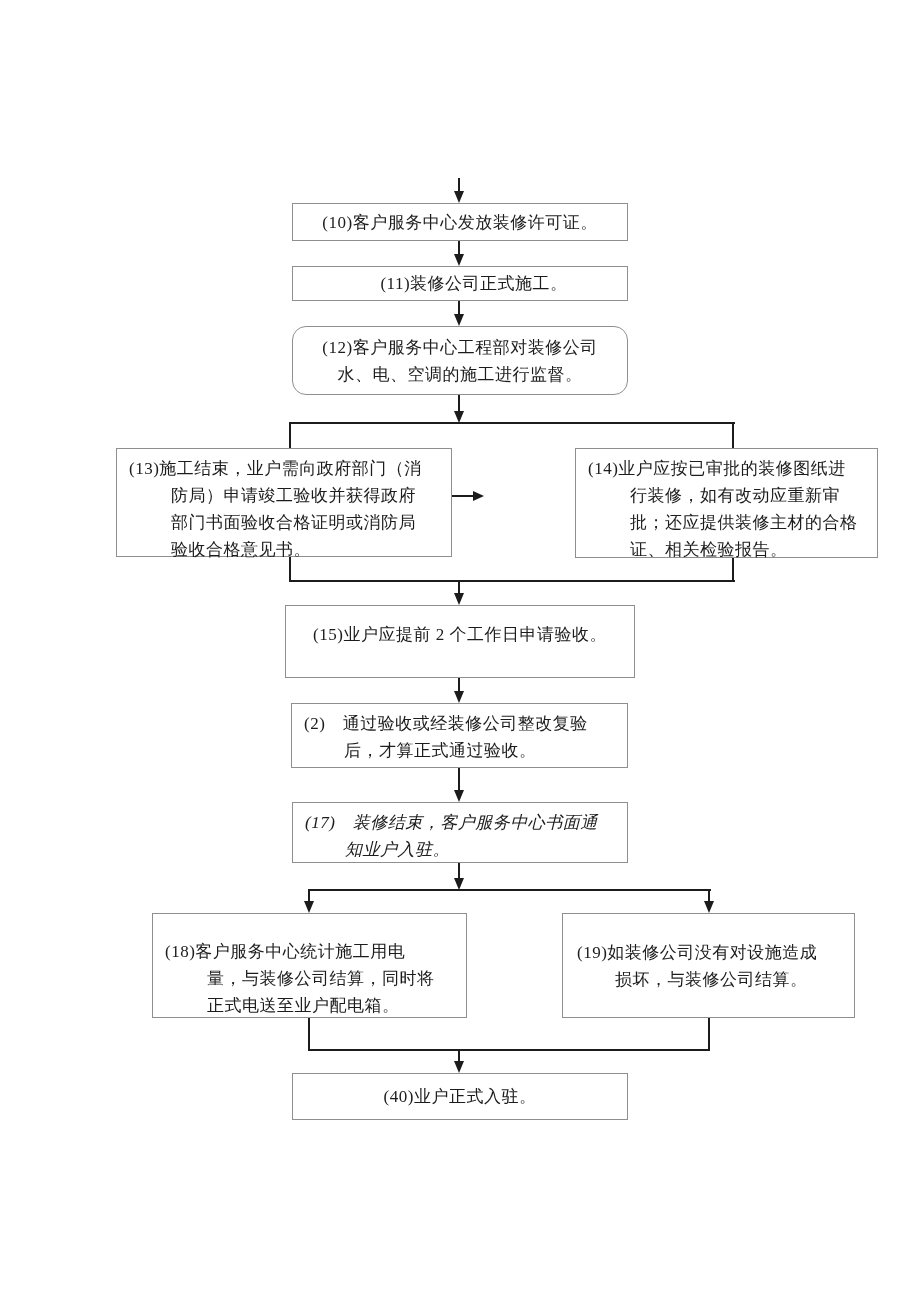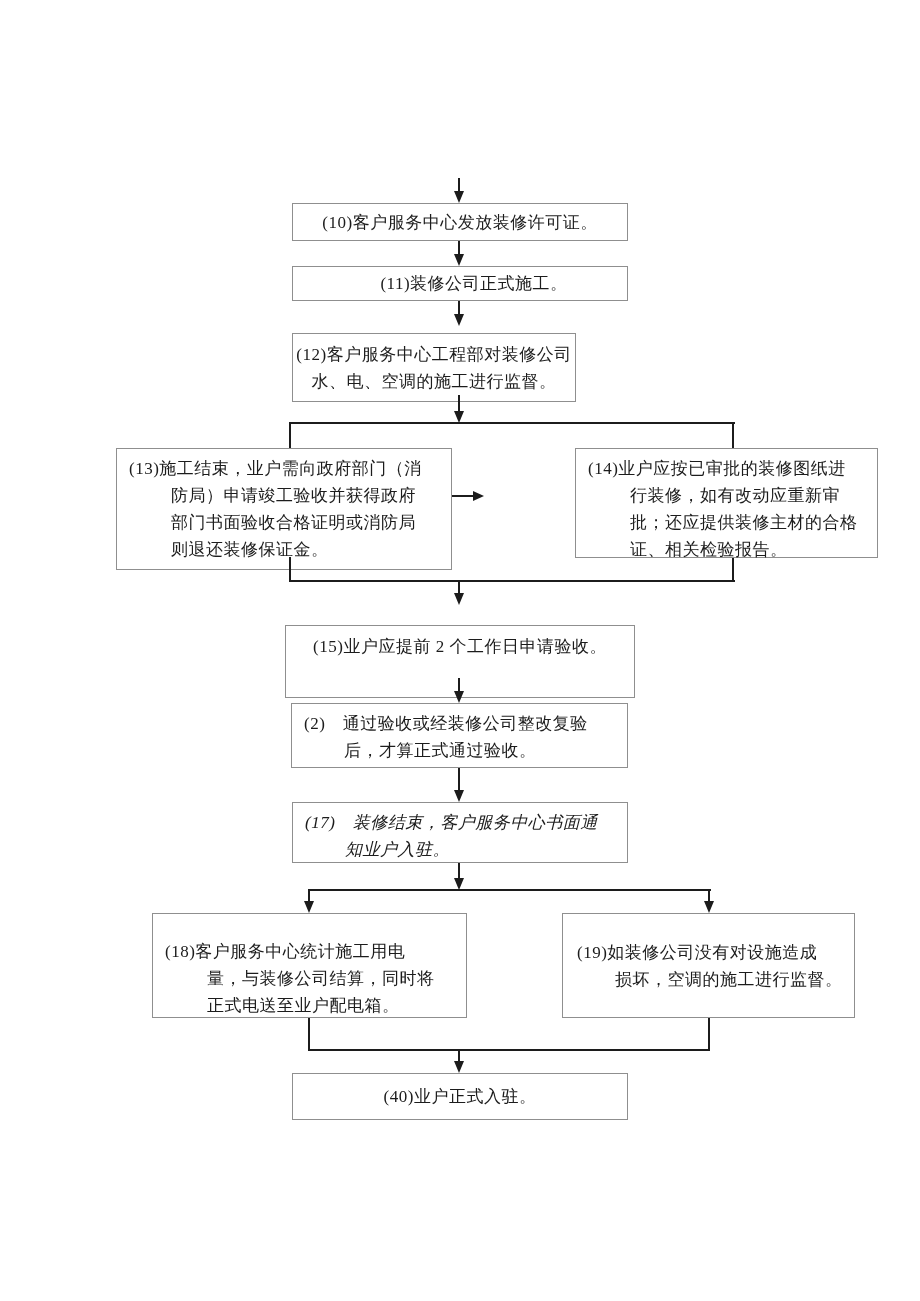--- a/index.html
+++ b/index.html
@@ -28,22 +28,21 @@
   }
   .node.center {
     display: flex;
     flex-direction: column;
     justify-content: center;
     align-items: center;
     text-align: right;
   }
   .node.topline {
     text-align: center;
-    padding-top: 7px;
-    margin-top: 20px;
+    padding-top: 15px;
   }
   .node.hang {
     padding: 6px 8px 0 12px;
   }
   .node.hang .nline + .nline { margin-left: 42px; }
   .node.hang2 .nline + .nline { margin-left: 40px; }
   .node.vcenter {
     display: flex;
     flex-direction: column;
     justify-content: center;
@@ -91,36 +90,36 @@
   <div class="vl" style="left:458px;top:241px;height:15px;"></div>
   <div class="ah-d" style="left:454px;top:254px;"></div>
 
   <div class="node center" style="left:292px;top:266px;width:336px;height:35px;padding-left:28px;">
     <div class="nline">(11)装修公司正式施工。</div>
   </div>
 
   <div class="vl" style="left:458px;top:301px;height:15px;"></div>
   <div class="ah-d" style="left:454px;top:314px;"></div>
 
-  <div class="node center" style="left:292px;top:333px;width:284px;height:69px;">
+  <div class="node center" style="left:292px;top:326px;width:336px;height:69px;border-radius:14px;">
     <div class="nline">(12)客户服务中心工程部对装修公司</div>
     <div class="nline">水、电、空调的施工进行监督。</div>
   </div>
 
   <div class="vl" style="left:458px;top:395px;height:18px;"></div>
   <div class="ah-d" style="left:454px;top:411px;"></div>
   <div class="hl" style="left:289px;top:422px;width:446px;"></div>
   <div class="vl" style="left:289px;top:423px;height:25px;"></div>
   <div class="vl" style="left:732px;top:423px;height:25px;"></div>
 
-  <div class="node hang" style="left:116px;top:448px;width:336px;height:122px;">
+  <div class="node hang" style="left:116px;top:448px;width:336px;height:109px;">
     <div class="nline">(13)施工结束，业户需向政府部门（消</div>
     <div class="nline">防局）申请竣工验收并获得政府</div>
     <div class="nline">部门书面验收合格证明或消防局</div>
-    <div class="nline">则退还装修保证金。</div>
+    <div class="nline">验收合格意见书。</div>
   </div>
 
   <div class="hl" style="left:452px;top:495px;width:22px;"></div>
   <div class="ah-r" style="left:473px;top:491px;"></div>
 
   <div class="node hang" style="left:575px;top:448px;width:303px;height:110px;">
     <div class="nline">(14)业户应按已审批的装修图纸进</div>
     <div class="nline">行装修，如有改动应重新审</div>
     <div class="nline">批；还应提供装修主材的合格</div>
     <div class="nline">证、相关检验报告。</div>
@@ -161,21 +160,21 @@
   <div class="ah-d" style="left:704px;top:901px;"></div>
 
   <div class="node hang" style="left:152px;top:913px;width:315px;height:105px;padding-top:24px;">
     <div class="nline">(18)客户服务中心统计施工用电</div>
     <div class="nline">量，与装修公司结算，同时将</div>
     <div class="nline">正式电送至业户配电箱。</div>
   </div>
 
   <div class="node vcenter" style="left:562px;top:913px;width:293px;height:105px;">
     <div class="nline">(19)如装修公司没有对设施造成</div>
-    <div class="nline">损坏，空调的施工进行监督。</div>
+    <div class="nline">损坏，与装修公司结算。</div>
   </div>
 
   <div class="vl" style="left:308px;top:1018px;height:33px;"></div>
   <div class="vl" style="left:708px;top:1018px;height:33px;"></div>
   <div class="hl" style="left:308px;top:1049px;width:402px;"></div>
   <div class="vl" style="left:458px;top:1051px;height:11px;"></div>
   <div class="ah-d" style="left:454px;top:1061px;"></div>
 
   <div class="node center" style="left:292px;top:1073px;width:336px;height:47px;">
     <div class="nline">(40)业户正式入驻。</div>

